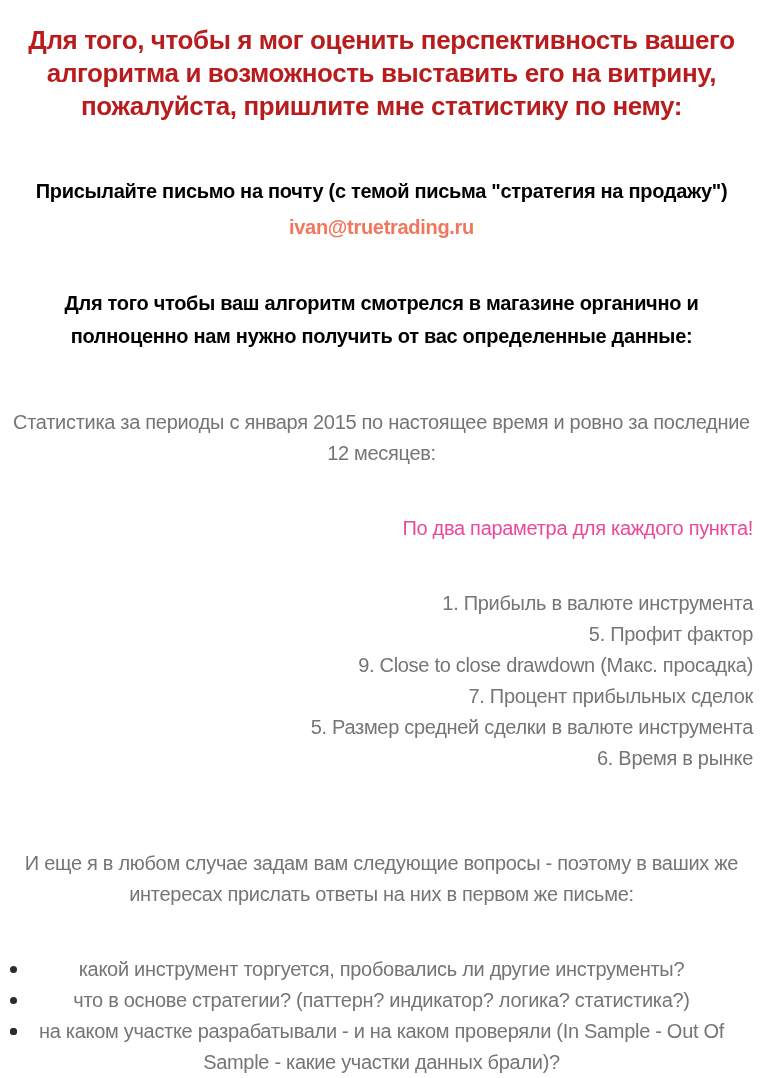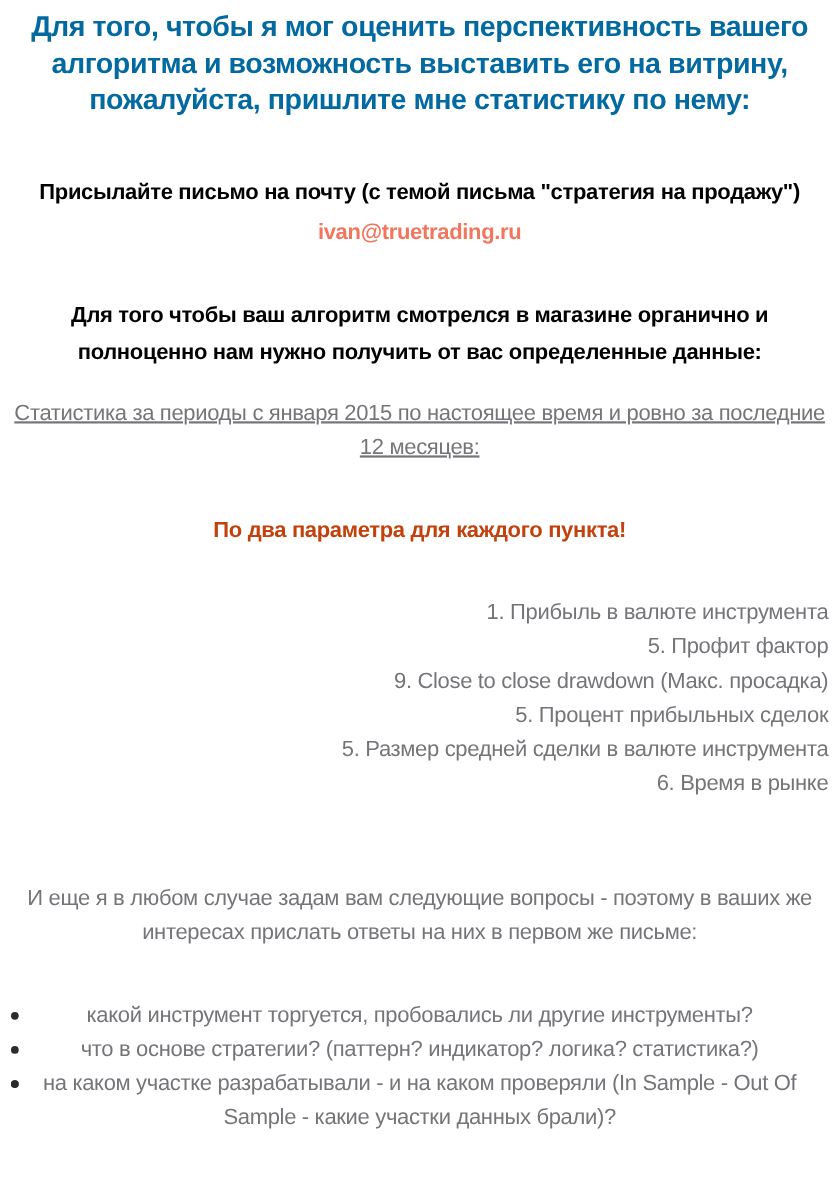--- a/index.html
+++ b/index.html
@@ -12,26 +12,26 @@
     width: 763px;
     min-height: 1078px;
     font-family: "Liberation Sans", sans-serif;
   }
   .page {
     width: 763px;
     padding: 8px 10px 30px 10px;
     text-align: center;
   }
   .main-heading {
-    margin: 0;
+    margin: 16px;
     font-size: 26px;
     font-weight: 700;
     line-height: 33px;
     letter-spacing: -0.4px;
-    color: #0369a1;
+    color: #b91c1c;
   }
   .contact-block {
     margin-top: 50px;
     font-size: 20px;
     font-weight: 700;
     line-height: 36px;
     letter-spacing: -0.3px;
     color: #000000;
   }
   .email-link {
@@ -49,30 +49,30 @@
     color: #000000;
   }
   .body-text {
     font-size: 20px;
     font-weight: 400;
     line-height: 31px;
     letter-spacing: -0.3px;
     color: #747579;
   }
   .stats-period {
-    margin: 24px 0 0 0;
-    text-decoration: underline;
+    margin: 54px 0 0 0;
   }
   .params-note {
     margin: 44px 0 0 0;
     font-size: 20px;
-    font-weight: 700;
+    font-weight: 400;
     line-height: 31px;
     letter-spacing: -0.3px;
-    color: #c2410c;
+    color: #ec4899;
+    text-align: right;
   }
   ol.params-list {
     list-style: none;
     margin: 44px 0 0 0;
     padding: 0;
   }
   ol.params-list li {
     line-height: 31px;
     text-align: right;
   }
@@ -116,21 +116,21 @@
   <p class="requirements-intro">Для того чтобы ваш алгоритм смотрелся в магазине органично и полноценно нам нужно получить от вас определенные данные:</p>
 
   <p class="body-text stats-period">Статистика за периоды с января 2015 по настоящее время и ровно за последние 12 месяцев:</p>
 
   <p class="params-note">По два параметра для каждого пункта!</p>
 
   <ol class="params-list body-text">
     <li>1. Прибыль в валюте инструмента</li>
     <li>5. Профит фактор</li>
     <li>9. Close to close drawdown (Макс. просадка)</li>
-    <li>5. Процент прибыльных сделок</li>
+    <li>7. Процент прибыльных сделок</li>
     <li>5. Размер средней сделки в валюте инструмента</li>
     <li>6. Время в рынке</li>
   </ol>
 
   <p class="body-text questions-intro">И еще я в любом случае задам вам следующие вопросы - поэтому в ваших же интересах прислать ответы на них в первом же письме:</p>
 
   <ul class="questions-list body-text">
     <li>
       <span class="bullet-dot"></span>
       <span>какой инструмент торгуется, пробовались ли другие инструменты?</span>

